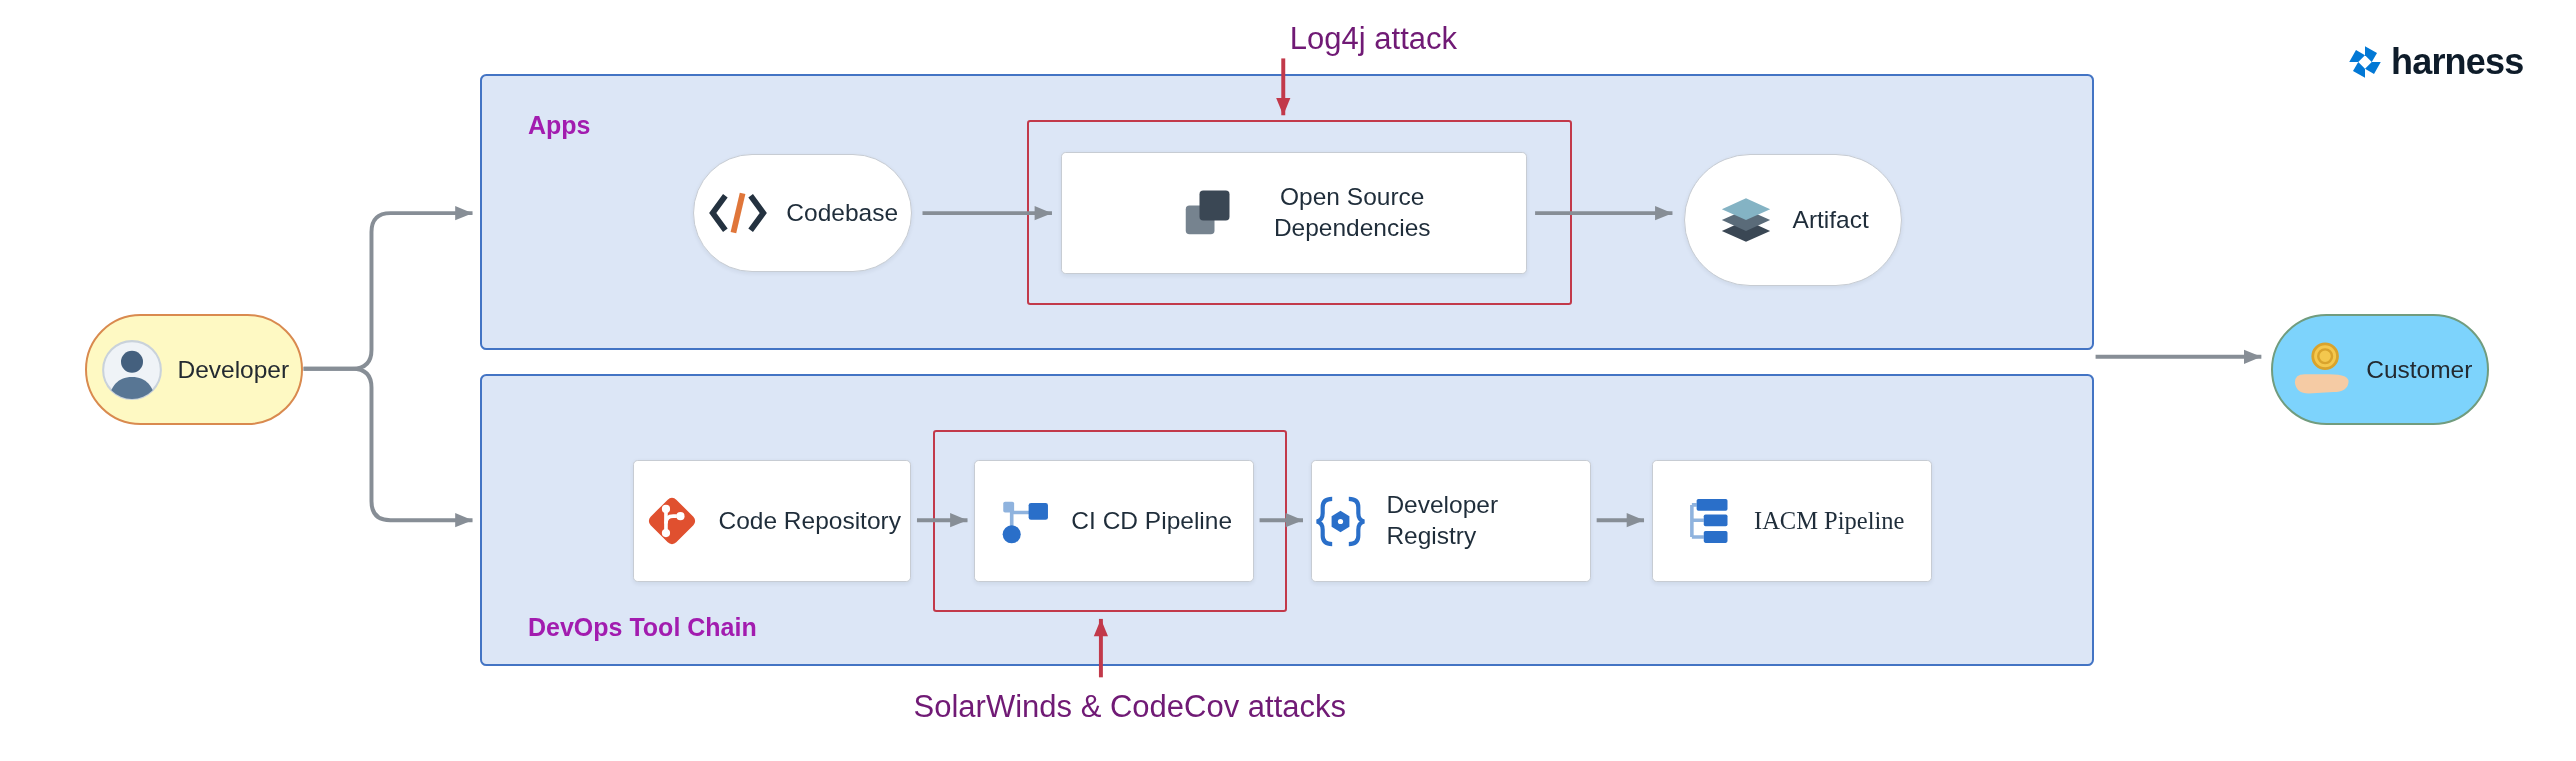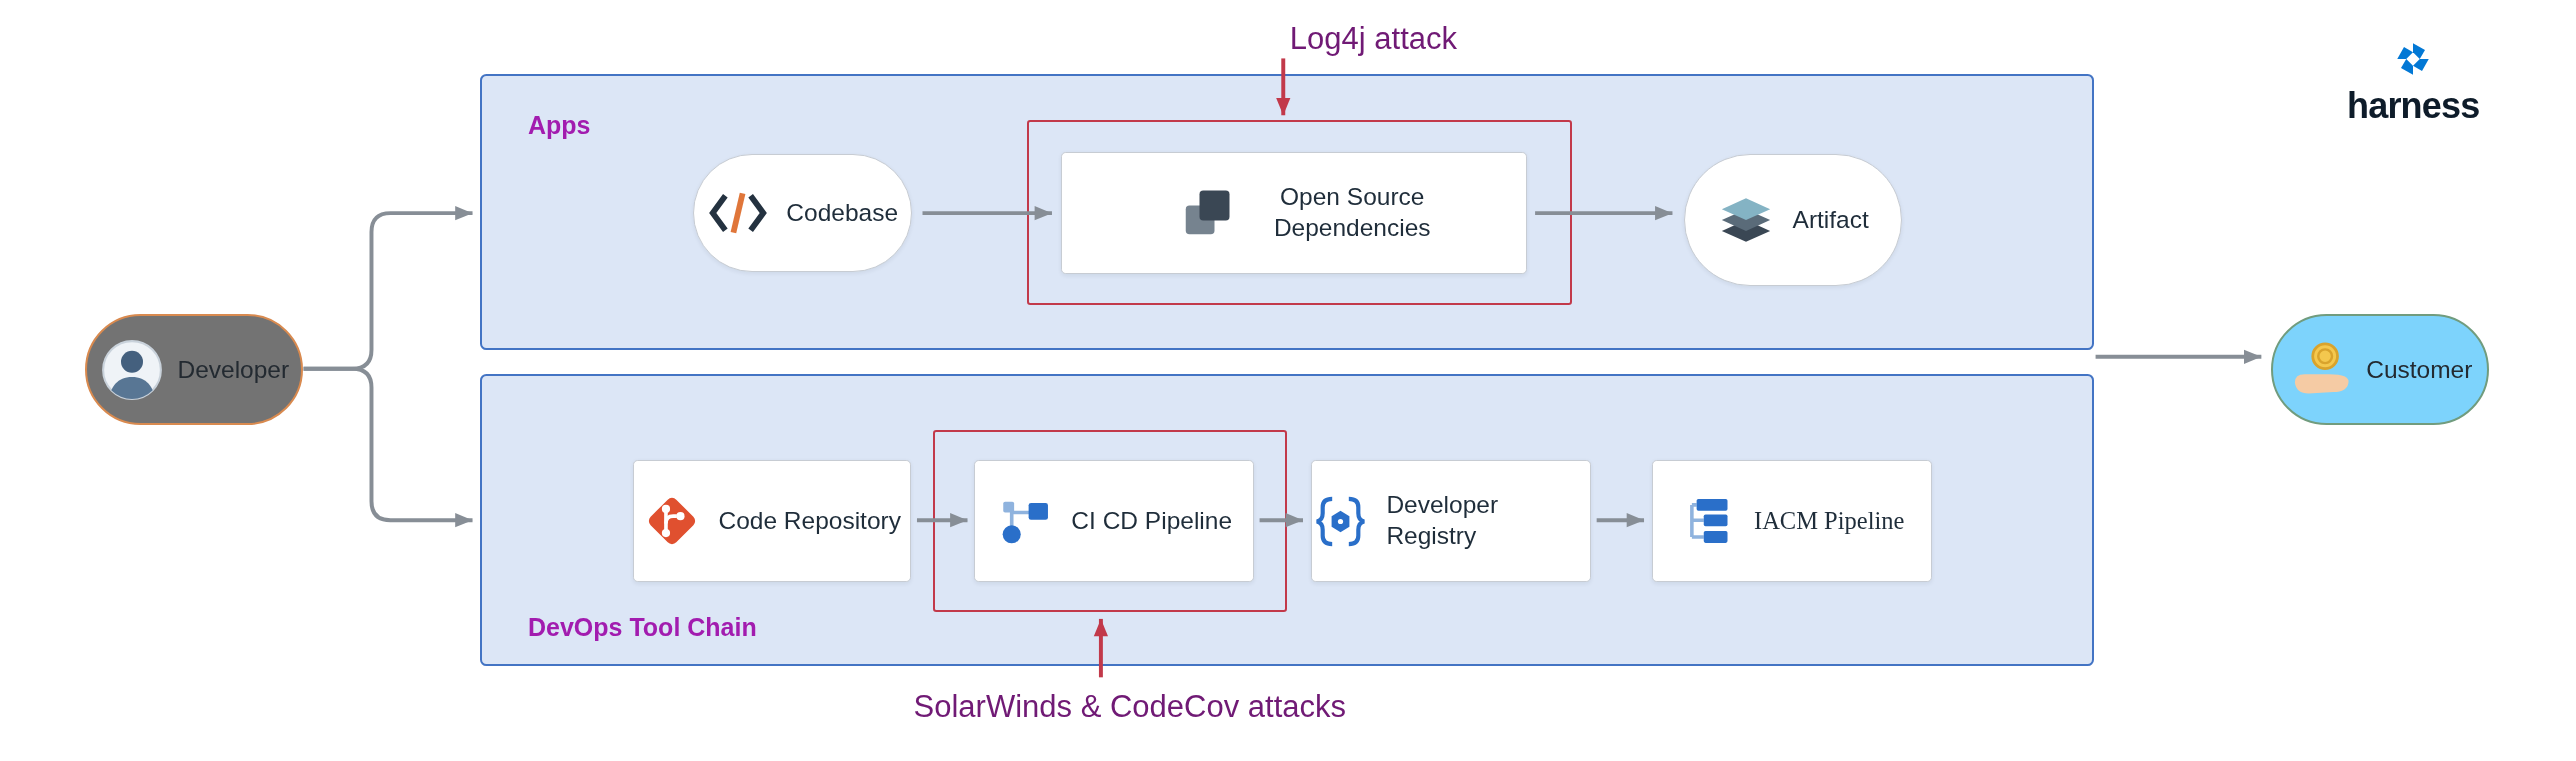--- a/index.html
+++ b/index.html
@@ -19,28 +19,28 @@
   .node-gap { gap:17.4px; }
   .wrap-label { max-width:190px; text-align:center; }
 
   
   .red-outline { position:absolute; border:2.4px solid #C2394A; border-radius:3.2px; z-index:5; background:transparent; }
   .annotation { position:absolute; font-size:31px; color:#701a75; text-align:right; z-index:7; }
 
   
   .pill { position:absolute; border-radius:789px; display:flex; align-items:center; justify-content:center; gap:12.6px; z-index:3; }
   .pill-label { font-size:24.5px; color:#232A31; }
-  .pill-dev { background:#737373; border:2.4px solid #D98A4F; }
+  .pill-dev { background:#fef9c3; border:2.4px solid #D98A4F; }
   .pill-cust { background:#7dd3fc; border:2.4px solid #719C7E; }
 
   
   .connectors { position:absolute; left:0; top:0; width:2576px; height:761px; z-index:6; pointer-events:none; }
 
   
-  .brand { position:absolute; left:2347px; top:41px; display:flex; align-items:center; gap:8px; z-index:7;flex-direction:column; }
+  .brand { position:absolute; left:2347px; top:41px; display:flex; align-items:center; gap:8px; z-index:7; }
   .brand-text { font-size:36px; font-weight:bold; color:#0E1C2A; letter-spacing:-0.8px; }
 
   .icon { display:inline-flex; align-items:center; justify-content:center; }
 </style>
 </head>
 <body>
 
 <div class="canvas">
 
   <div class="zone" style="left:480px; top:74px; width:1614px; height:276px;">

